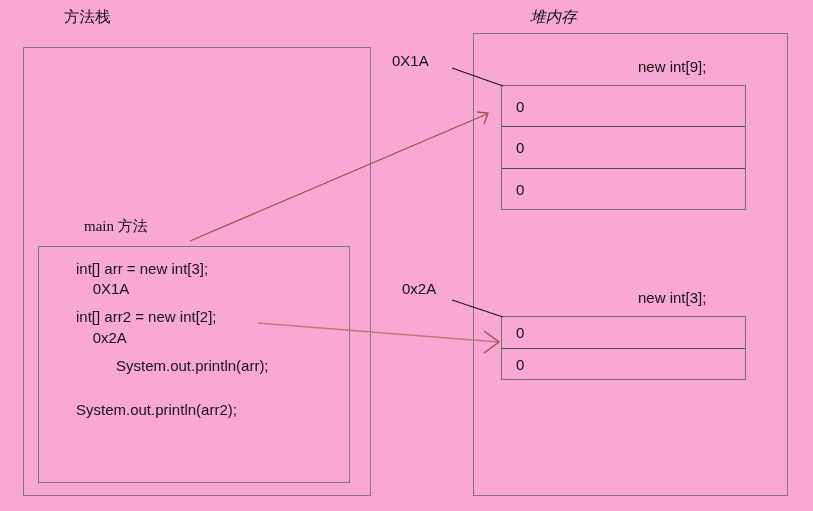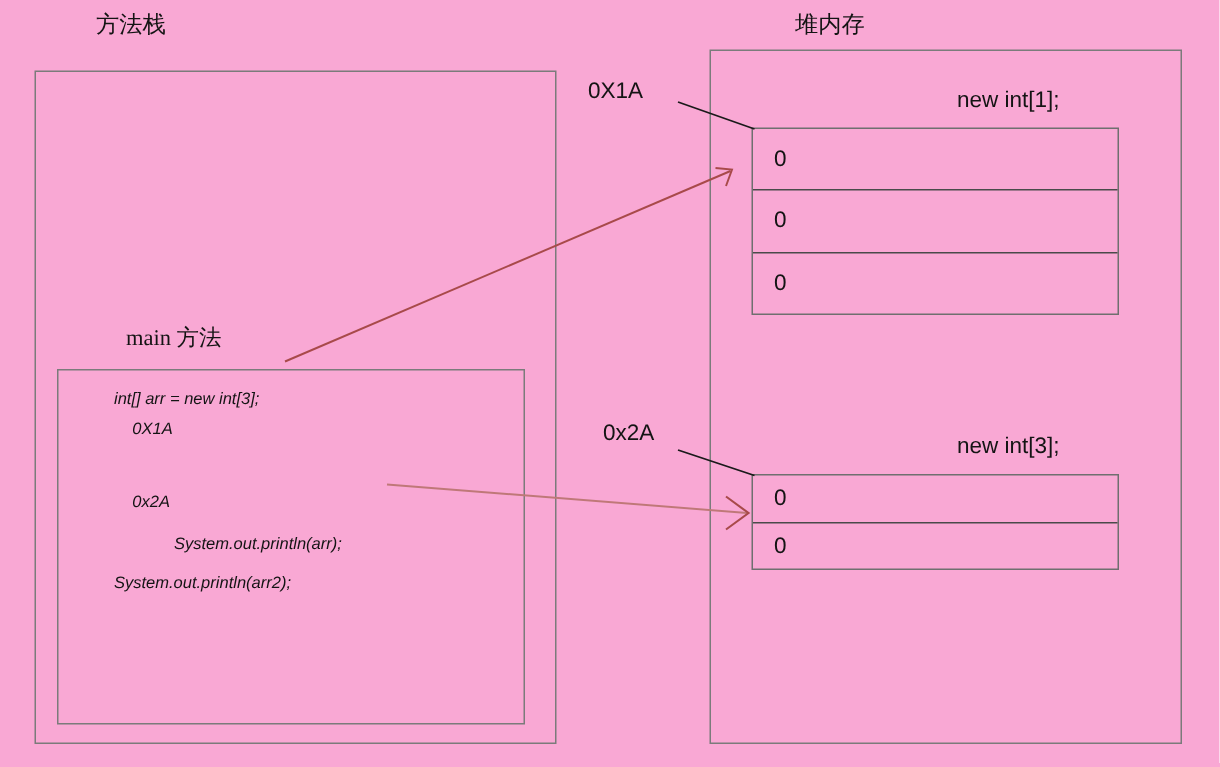--- a/index.html
+++ b/index.html
@@ -59,25 +59,24 @@
   .arr-cell span {
     position: absolute;
     left: 14px;
     top: 50%;
     transform: translateY(-50%);
     font-size: 15px;
     color: #141414;
   }
   .code {
     position: absolute;
-    font-size: 11px;
+    font-size: 15px;
     line-height: 1.0;
     white-space: pre;
     color: #141414;
-    font-style: italic;
   }
   svg.overlay {
     position: absolute;
     left: 0;
     top: 0;
     width: 813px;
     height: 511px;
     pointer-events: none;
   }
 </style>
@@ -89,32 +88,33 @@
   <div class="lbl lbl-title" style="left:64px; top:8px;">方法栈</div>
 
   <div class="box box-stack-outer" style="left:23px; top:47px; width:348px; height:449px;"></div>
 
   <div class="lbl" style="left:84px; top:218px;font-family:Liberation Serif, serif;">main 方法</div>
 
   <div class="box box-stack-inner" style="left:38px; top:246px; width:312px; height:237px;"></div>
 
   <div class="code" style="left:76px; top:261px;">int[] arr = new int[3];</div>
   <div class="code" style="left:76px; top:281px;">    0X1A</div>
+  <div class="code" style="left:76px; top:309px;">int[] arr2 = new int[2];</div>
   <div class="code" style="left:76px; top:330px;">    0x2A</div>
   <div class="code" style="left:76px; top:358px;margin-left:40px;">System.out.println(arr);</div>
   <div class="code" style="left:76px; top:380px;"></div>
-  <div class="code" style="left:76px; top:384px;">System.out.println(arr2);</div>
+  <div class="code" style="left:76px; top:402px;">System.out.println(arr2);</div>
 
-  <div class="lbl lbl-title" style="left:530px; top:8px;">堆内存</div>
+  <div class="lbl lbl-title" style="left:530px; top:8px;font-style:italic;">堆内存</div>
 
   <div class="box box-heap-outer" style="left:473px; top:33px; width:315px; height:463px;"></div>
 
   <div class="lbl" style="left:392px; top:52px;">0X1A</div>
 
-  <div class="lbl" style="left:638px; top:58px;">new int[1];</div>
+  <div class="lbl" style="left:638px; top:58px;">new int[9];</div>
 
   <div class="arr" style="left:501px; top:85px; width:245px; height:125px;">
     <div class="arr-cell">
       <span>0</span>
     </div>
     <div class="arr-cell">
       <span>0</span>
     </div>
     <div class="arr-cell">
       <span>0</span>

